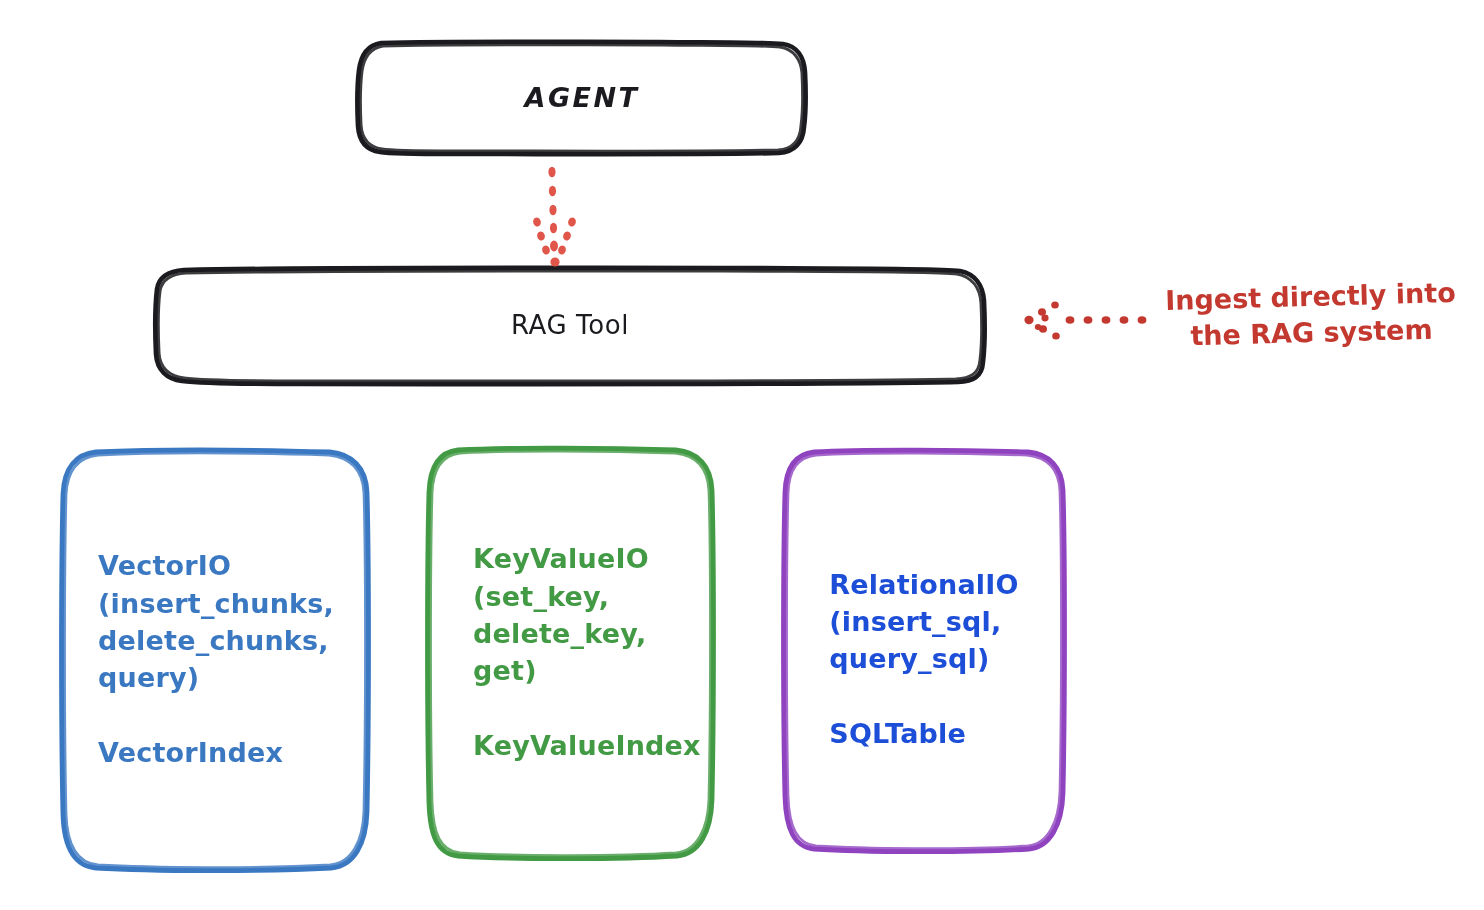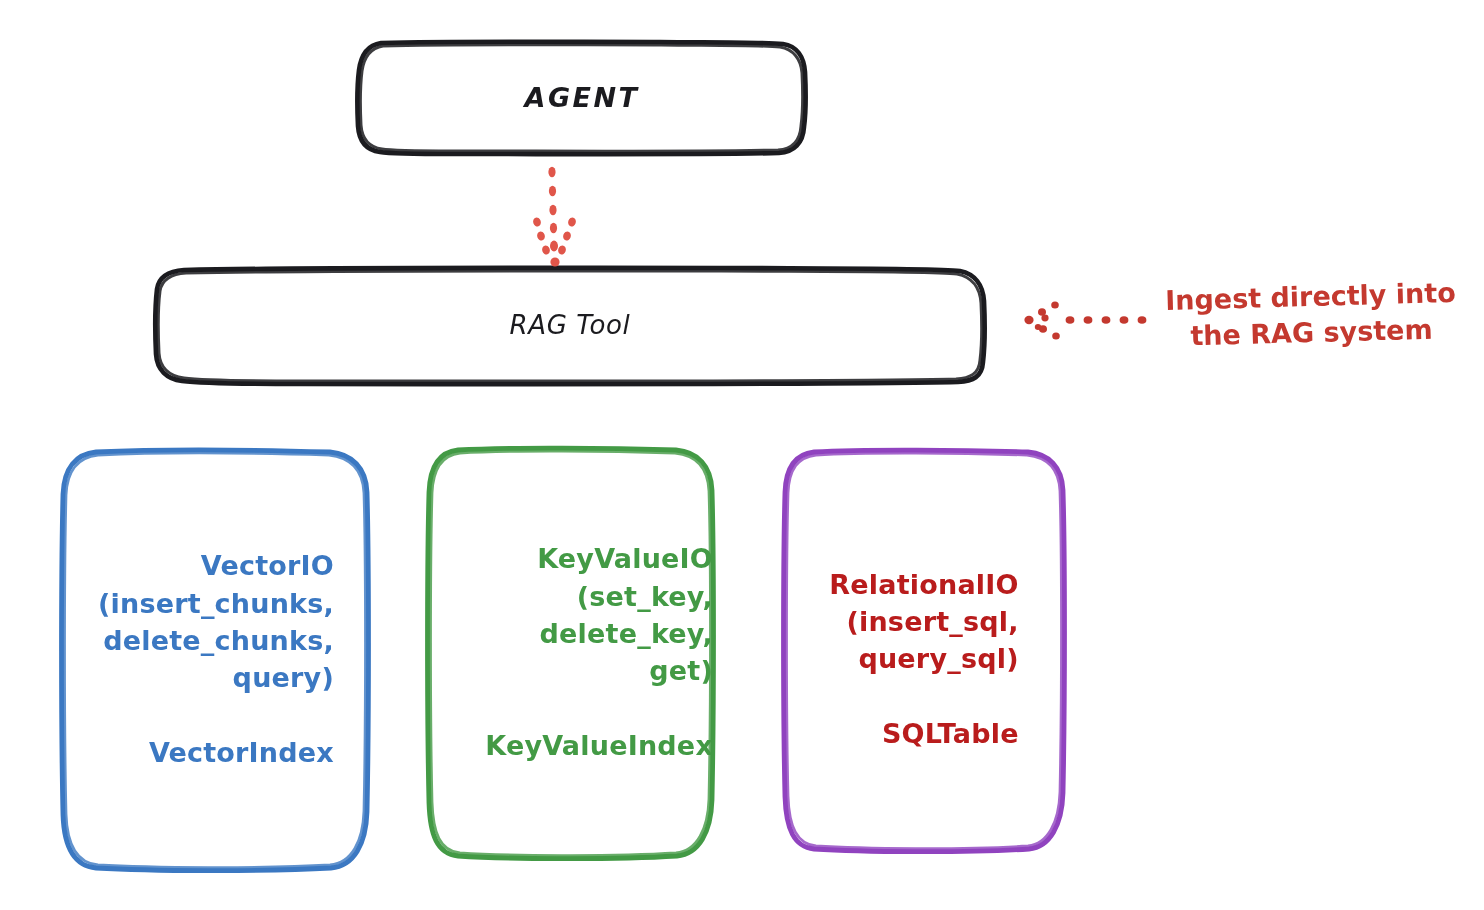--- a/index.html
+++ b/index.html
@@ -19,21 +19,21 @@
     inset: 0;
     width: 1484px;
     height: 910px;
   }
   .node {
     position: absolute;
     box-sizing: border-box;
     display: flex;
     align-items: center;
     justify-content: center;
-    text-align: right;
+    text-align: left;
     pointer-events: auto;
   }
   .node-label {
     white-space: pre-line;
     line-height: 1.32;
   }
 
   
   #agent-node {
     left: 358px;
@@ -49,21 +49,20 @@
     letter-spacing: 2.5px;
     color: #1b1b1f;
   }
 
   
   #rag-tool-node {
     left: 155px;
     top: 268px;
     width: 830px;
     height: 114px;
-    font-style: italic;
   }
   #rag-tool-node .node-label {
     font-family: "DejaVu Sans", sans-serif;
     font-size: 26px;
     font-weight: 500;
     letter-spacing: 0.6px;
     color: #1b1b1f;
   }
 
   
@@ -89,21 +88,21 @@
     height: 410px;
   }
   #keyvalueio-node .node-label { color: #439a45; margin-left: 44px; }
 
   #relationalio-node {
     left: 785px;
     top: 449px;
     width: 278px;
     height: 404px;
   }
-  #relationalio-node .node-label { color: #b91c1c; margin-top: 16px; }
+  #relationalio-node .node-label { color: #1d4ed8; margin-top: 16px; }
 
   
   #ingest-annotation {
     position: absolute;
     left: 1146px;
     top: 279px;
     width: 330px;
     color: #c4392f;
     font-family: "DejaVu Sans", sans-serif;
     font-size: 27px;

